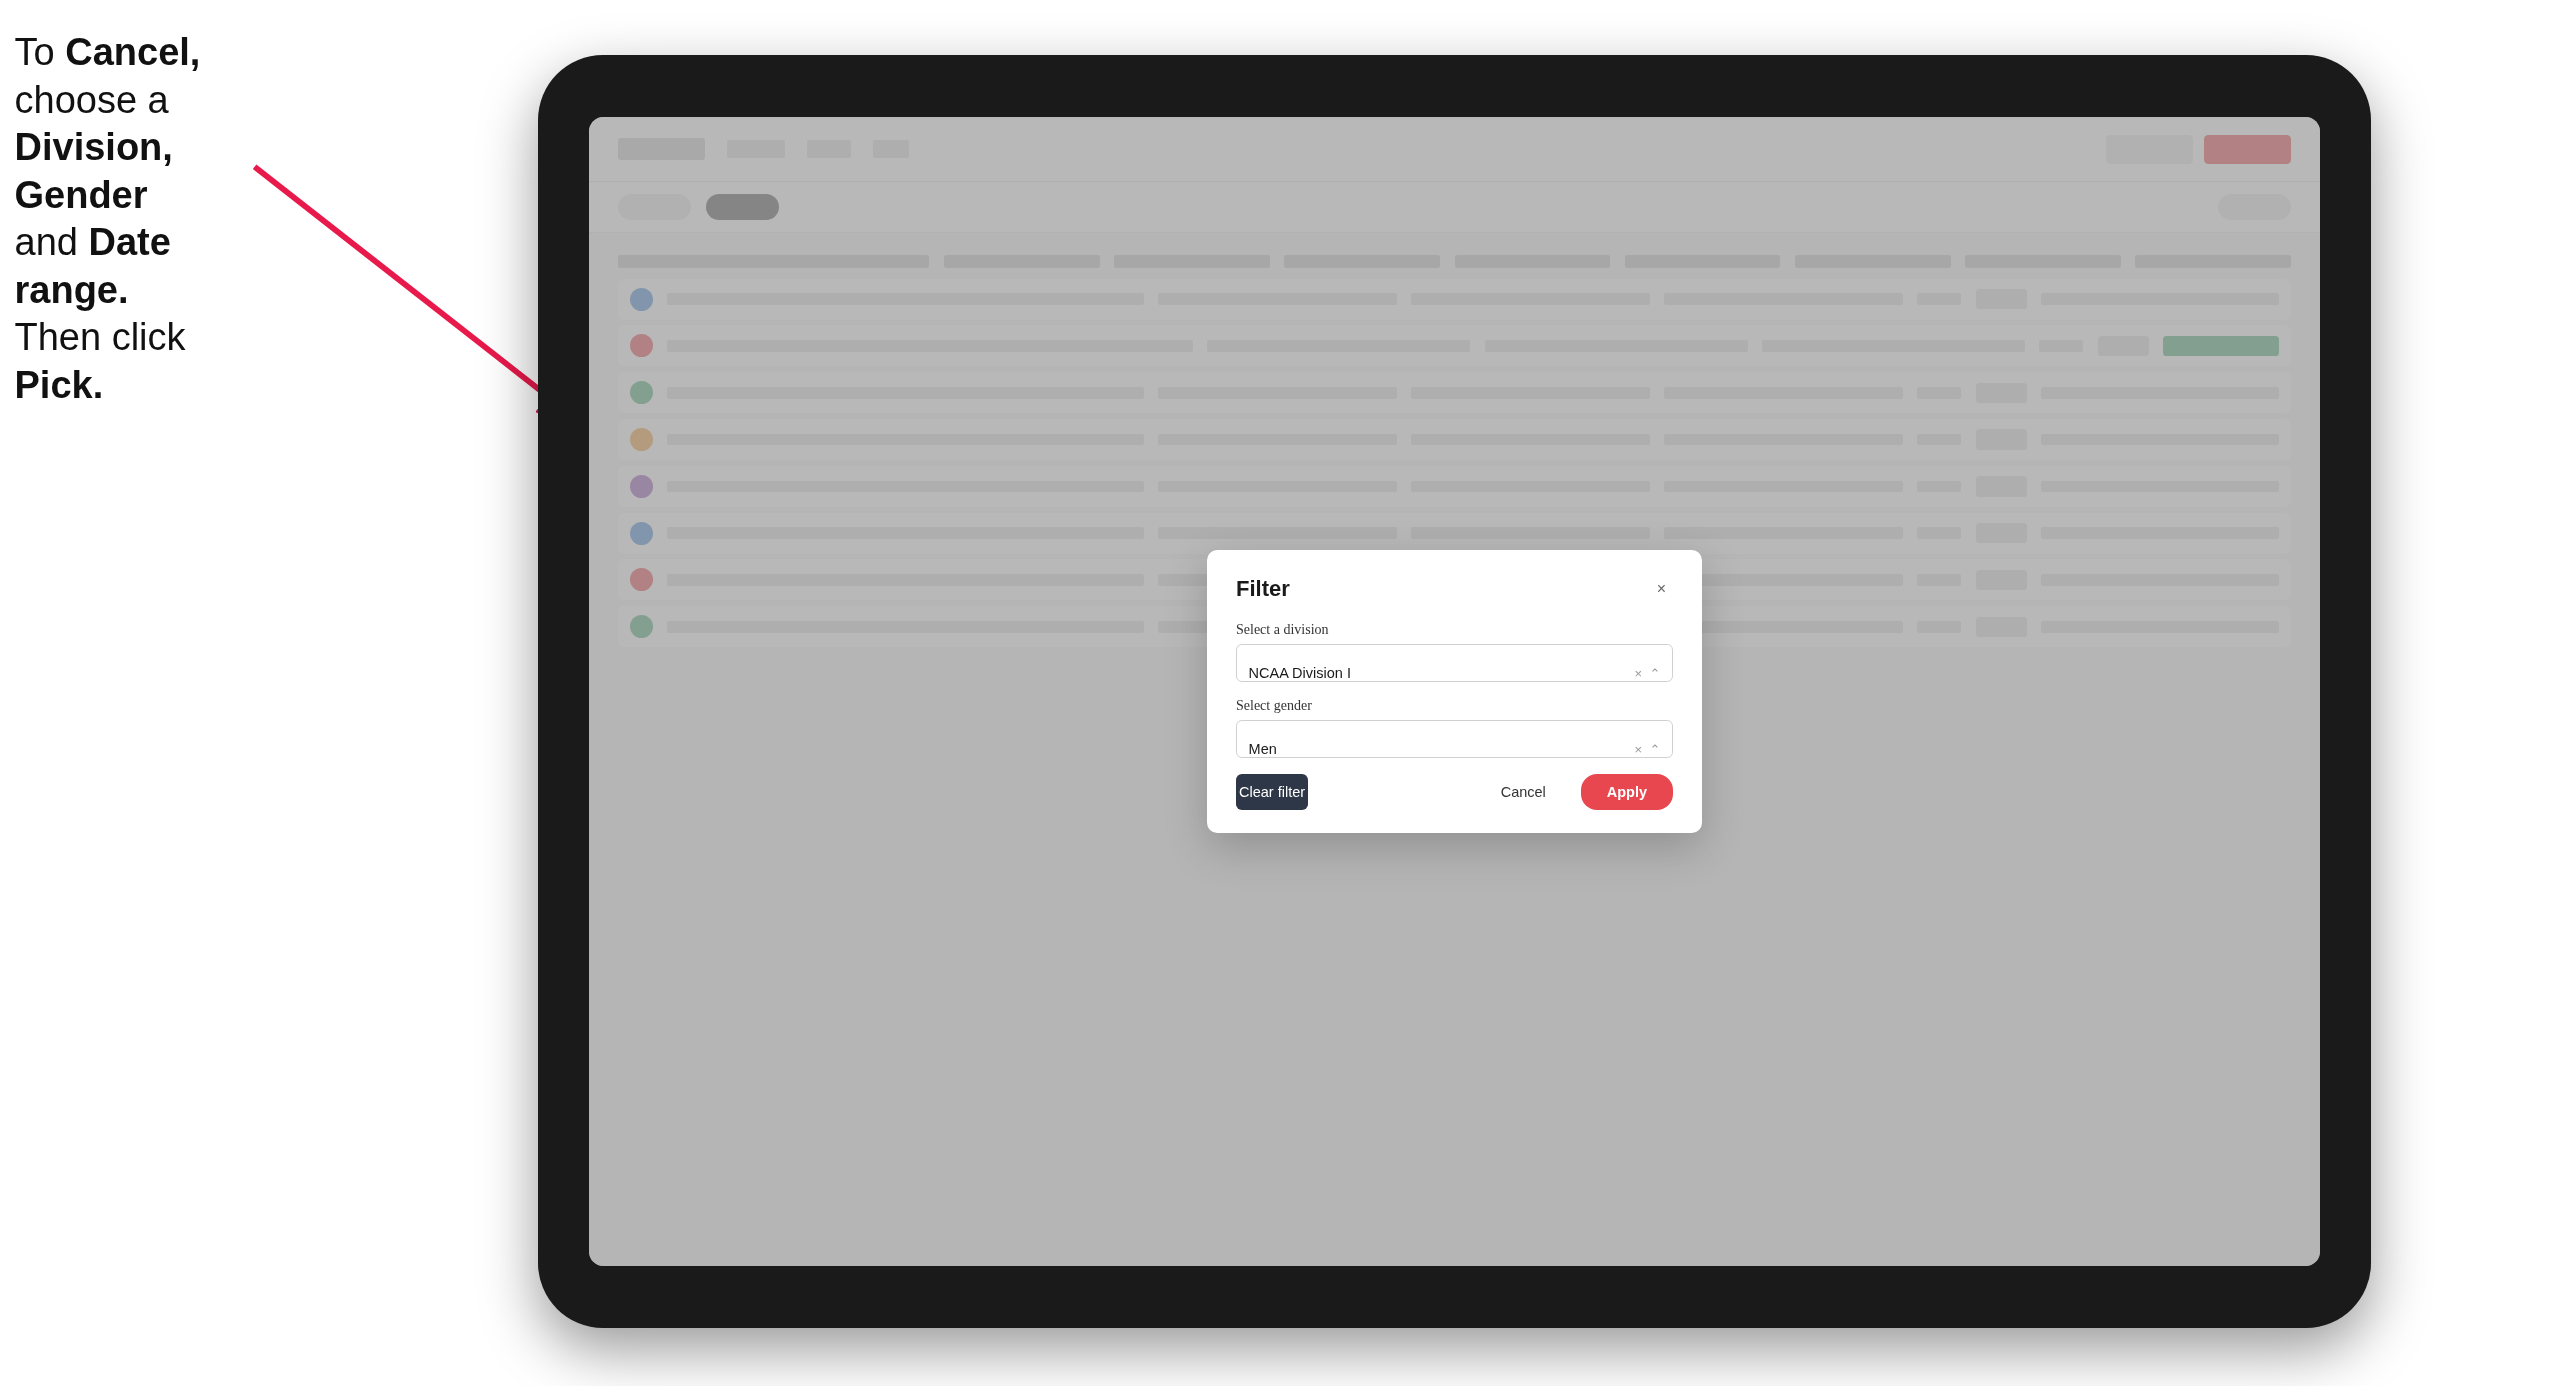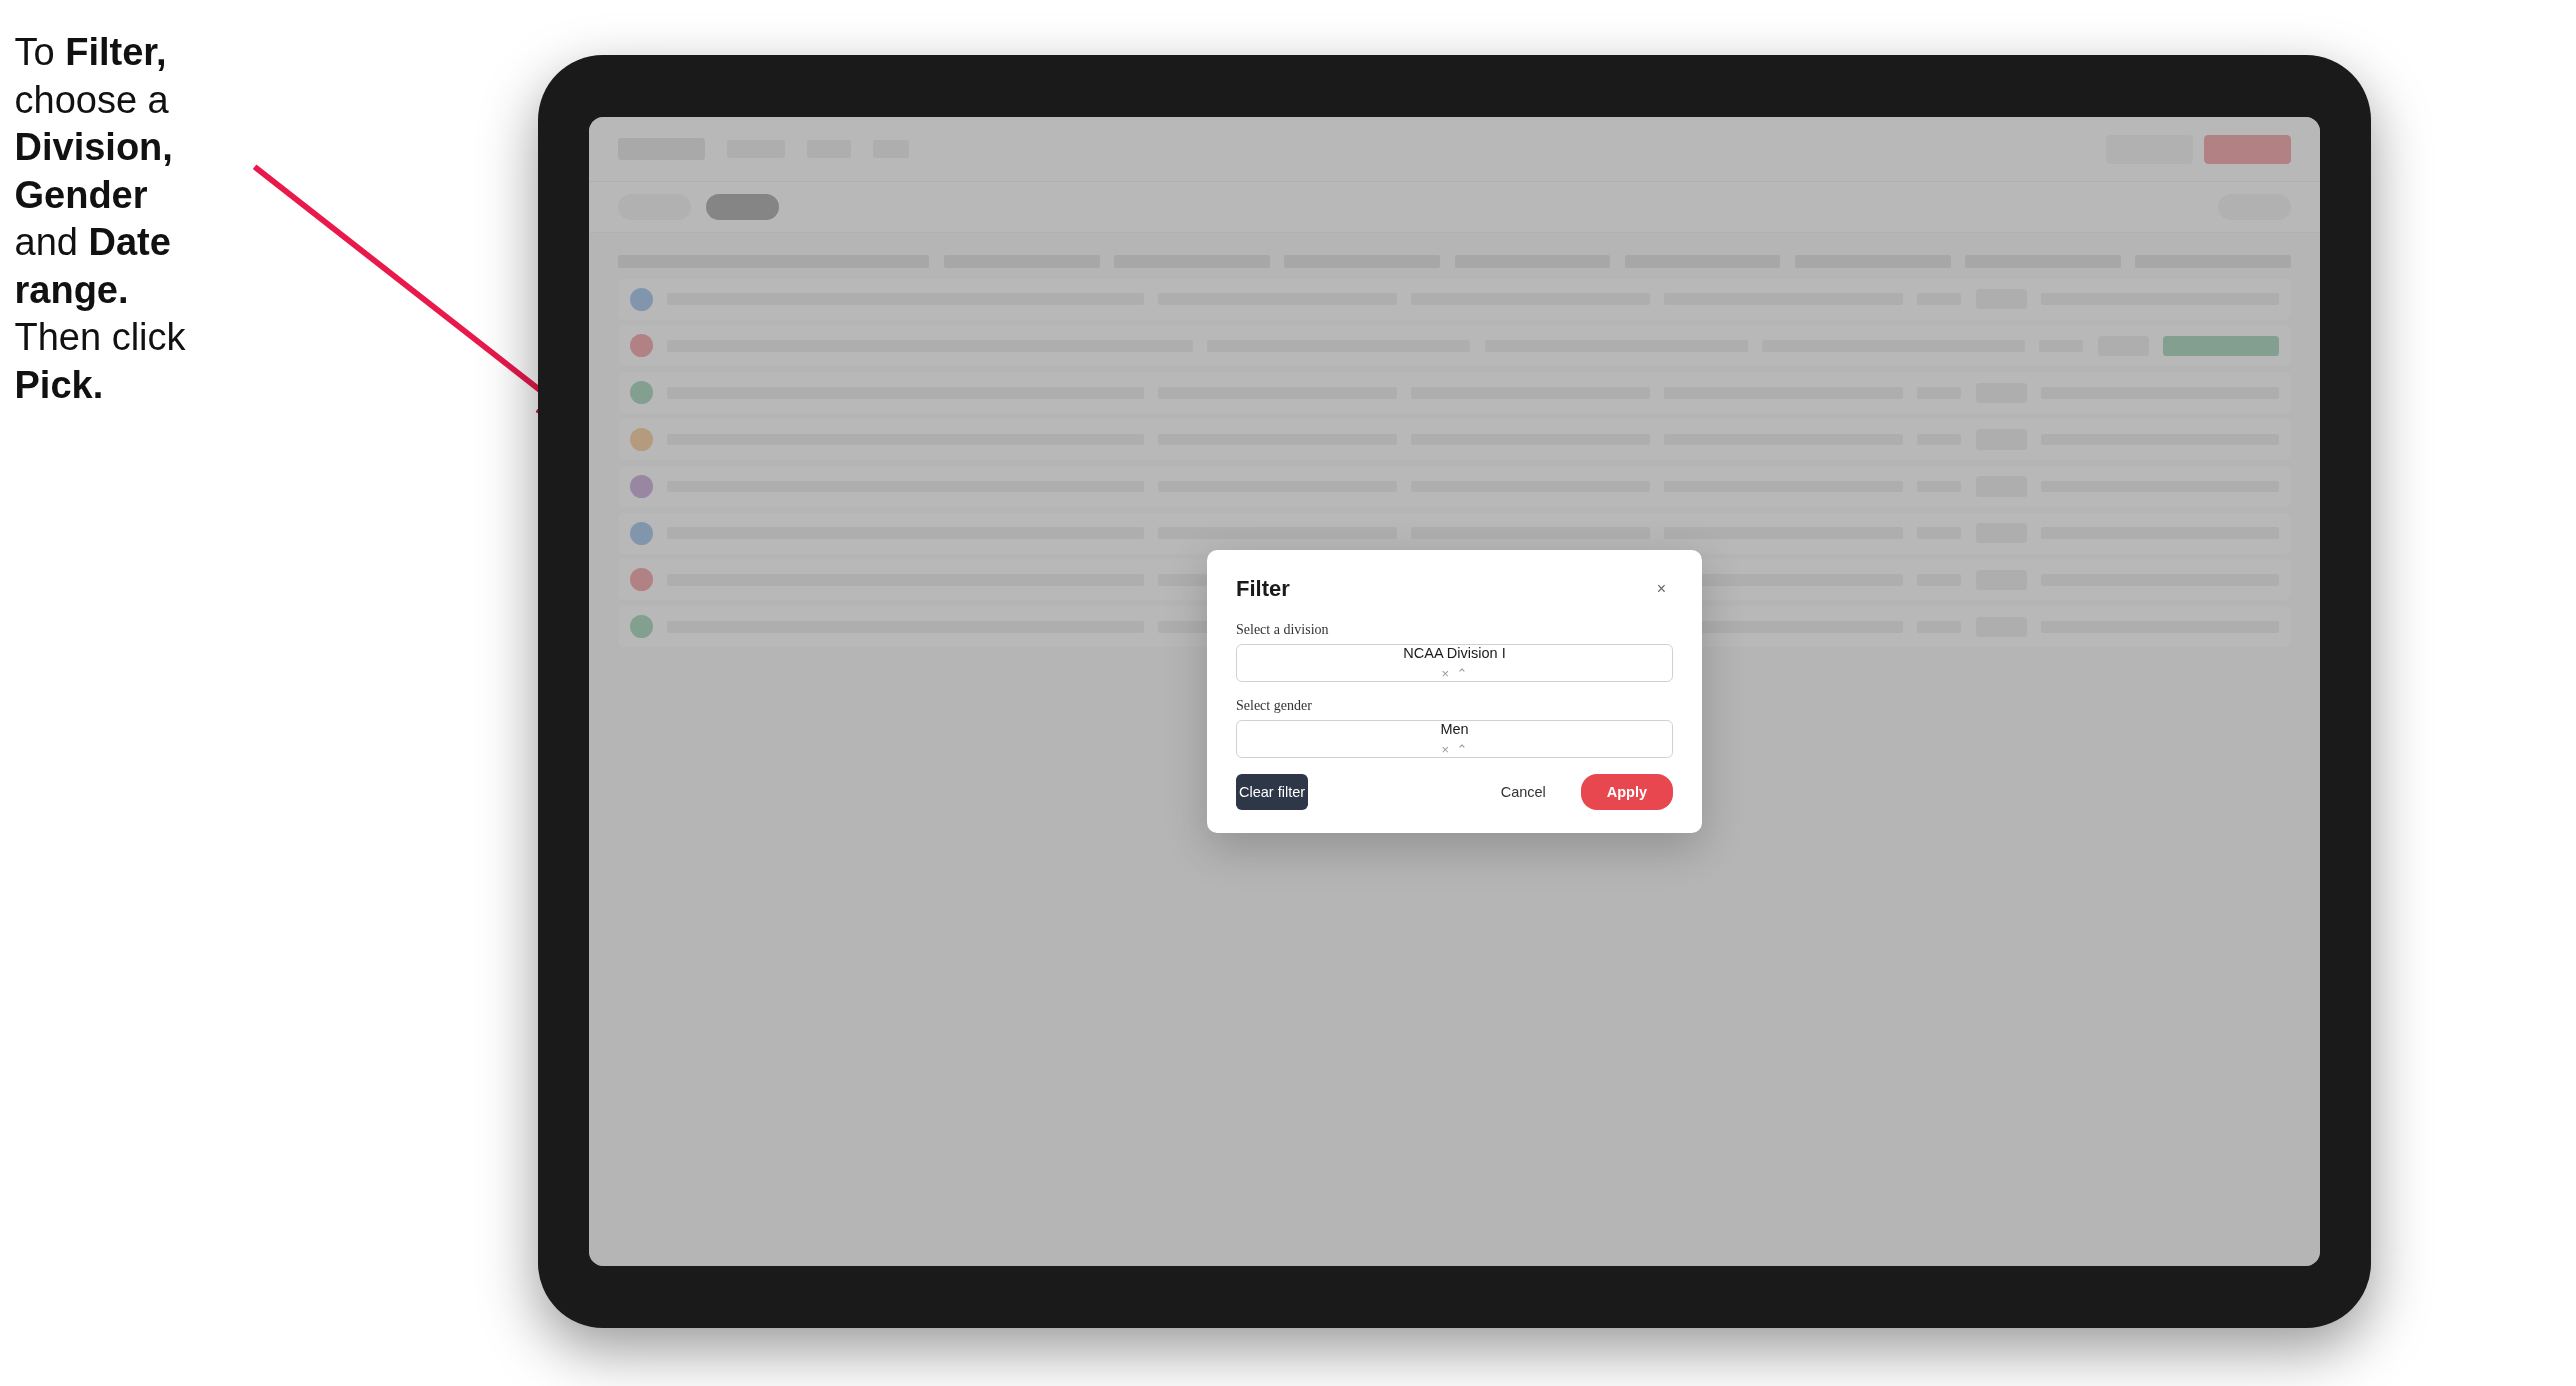--- a/index.html
+++ b/index.html
@@ -261,24 +261,23 @@
     .form-select {
       width: 100%;
       height: 38px;
       border: 1.1px solid #d0d0d0;
       border-radius: 5.8px;
       padding: 0 11.6px;
       font-size: 14.5px;
       color: #1a1a1a;
       background: #ffffff;
       display: flex;
-      align-items: center;
+      align-items: flex-end;
       justify-content: space-between;
       cursor: pointer;
-      flex-direction: column;
     }
 
     .form-select .select-value {
       color: #1a1a1a;
       font-size: 14.5px;
     }
 
     .form-select .select-actions {
       display: flex;
       align-items: center;
@@ -357,21 +356,21 @@
     .av-blue { background: #4a90d9; }
     .av-red { background: #e8474f; }
     .av-green { background: #4caf77; }
     .av-orange { background: #f0a040; }
     .av-purple { background: #9b59b6; }
   </style>
 </head>
 <body>
 
 <div class="instruction-text">
-  <span>To <span class="bold">Filter,</span> choose a</span><br>
+  <span>To <span class="bold">Cancel,</span> choose a</span><br>
   <span class="bold">Division, Gender</span><br>
   <span>and <span class="bold">Date range.</span></span><br>
   <span>Then click <span class="bold">Pick.</span></span>
 </div>
 
 <svg class="arrow-container" viewBox="0 0 600 450" xmlns="http://www.w3.org/2000/svg" style="position:absolute;top:145px;left:211px;width:436px;height:327px;">
   <defs>
     <marker id="arrowhead" markerWidth="10" markerHeight="7" refX="9" refY="3.5" orient="auto">
       <polygon points="0 0, 10 3.5, 0 7" fill="#e8194b"></polygon>
     </marker>

